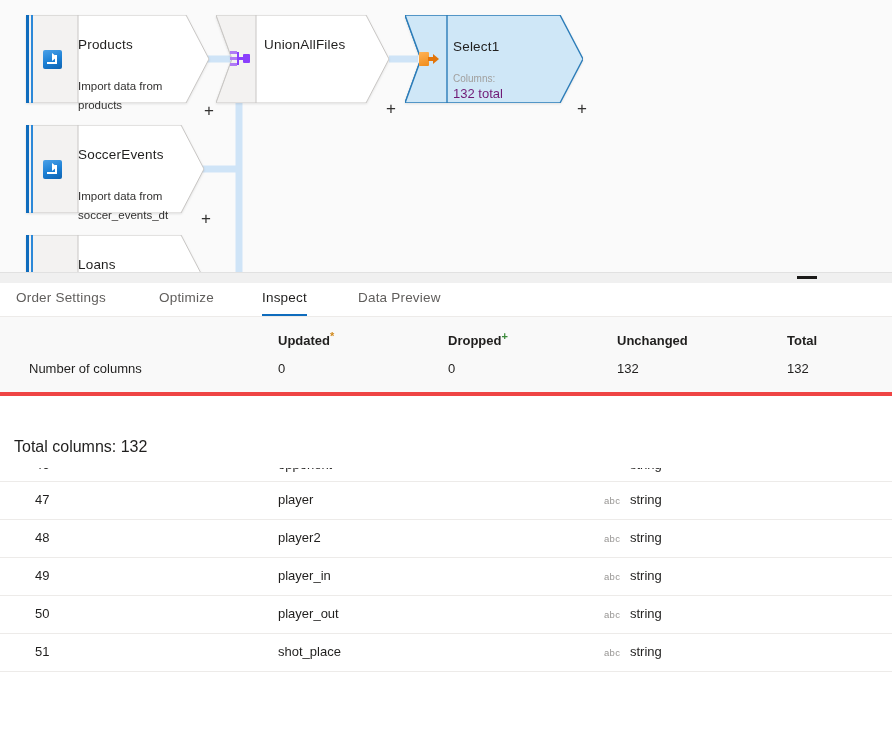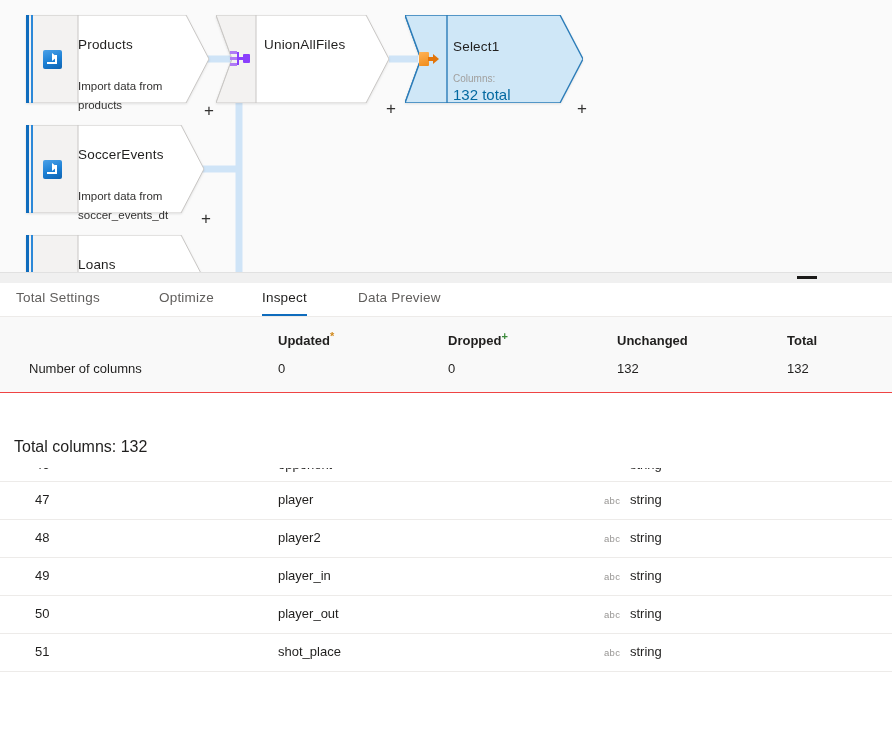--- a/index.html
+++ b/index.html
@@ -45,21 +45,21 @@
     position:absolute;left:52px;top:62px;
     font-size:11.5px;color:#323130;line-height:19px;
     white-space:pre-line;
   }
   .node-sub-label{
     position:absolute;left:52px;top:58px;
     font-size:10px;color:#a19f9d;
   }
   .node-sub-value{
     position:absolute;left:52px;top:71px;
-    font-size:15px;color:#0369a1;
+    font-size:13px;color:#701a75;
   }
   .plus{
     position:absolute;font-size:17px;color:#323130;
     line-height:1;font-weight:400;user-select:none;
   }
 
   
   .srcicon{
     width:19px;height:19px;border-radius:2px;
     background:linear-gradient(160deg,#4da2e8 0%,#1b7fd4 55%,#0f63b0 100%);
@@ -120,21 +120,21 @@
     letter-spacing:.2px;
   }
   .tab.active{color:#201f1e;font-weight:400;}
   .tab.active .ul{
     position:absolute;left:0;right:0;bottom:0;height:2px;background:#0f6cbd;
   }
 
   
   .stats{
     position:absolute;left:0;top:45px;width:892px;height:75px;
-    background:#f9f9f9;border-bottom:1px solid #ef4444;
+    background:#f9f9f9;border-bottom:4px solid #ef4444;
   }
   .st-head{
     position:absolute;top:16px;font-size:13px;font-weight:bold;color:#201f1e;
     white-space:nowrap;
   }
   .st-head sup{font-size:11px;font-weight:bold;line-height:0;}
   .st-rowlabel{
     position:absolute;left:29px;top:44px;font-size:13px;color:#201f1e;
   }
   .st-val{position:absolute;top:44px;font-size:13px;color:#201f1e;}
@@ -303,21 +303,21 @@
   </div>
 
   <div class="panel">
 
     <div class="panel-topbar">
       <div class="collapse-btn"></div>
     </div>
 
     <div class="tabbar">
       <div class="tab" style="left:16px;">
-        <span>Total Settings</span>
+        <span>Order Settings</span>
       </div>
       <div class="tab" style="left:159px;">
         <span>Optimize</span>
       </div>
       <div class="tab active" style="left:262px;">
         <span>Inspect</span>
         <span class="ul"></span>
       </div>
       <div class="tab" style="left:358px;">
         <span>Data Preview</span>

